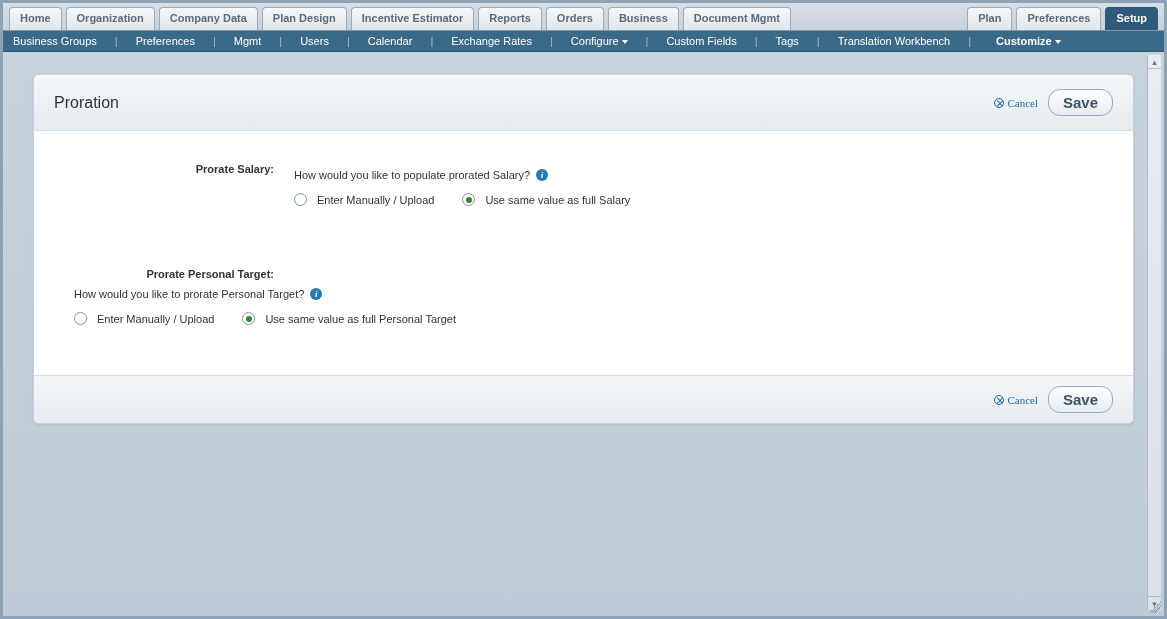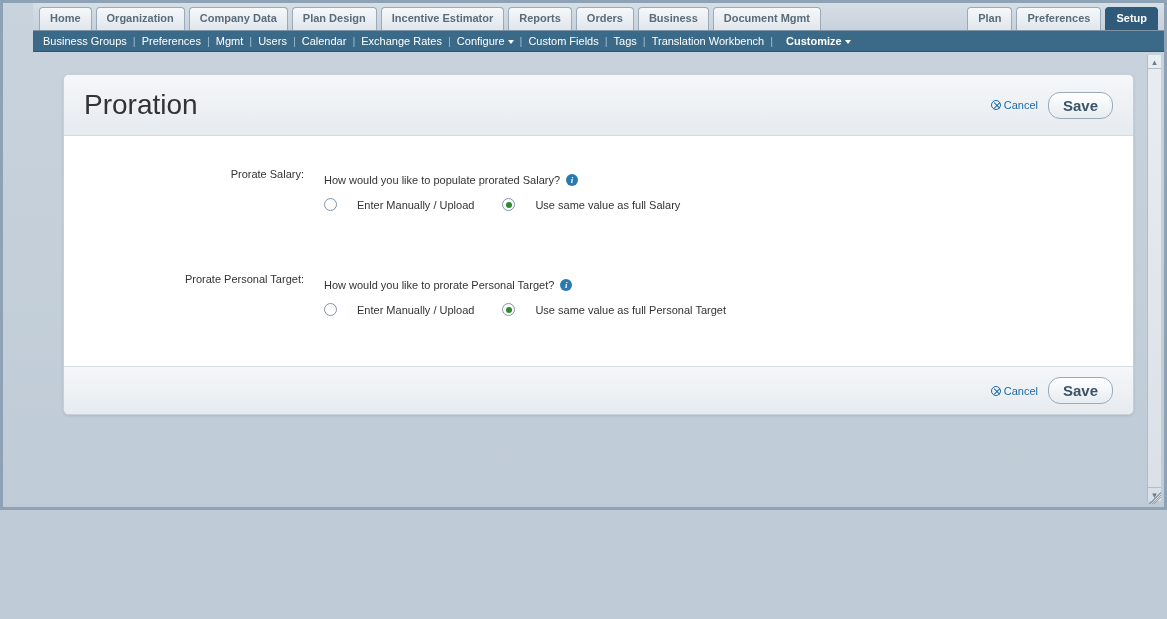--- a/index.html
+++ b/index.html
@@ -9,24 +9,23 @@
     font-size: 11px;
     background: #bfcbd6;
     color: #333;
     width: 1167px;
     height: 619px;
     overflow: hidden;
     position: relative;
   }
   .outer {
     border: 3px solid #8da2b5;
-    height: 510px;
+    height: 619px;
     background: linear-gradient(#c9d3dd,#bfcbd6);
     position: relative;
-    padding-left: 30px;
   }
   
   .tabbar {
     display:flex;
     justify-content:space-between;
     align-items:flex-end;
     padding: 2px 6px 0 6px;
     background: linear-gradient(#d6dee6,#c8d2dc);
     height: 28px;
     border-bottom:1px solid #7f94a7;
@@ -50,21 +49,21 @@
     border-color:#2f5a7a;
   }
   
   .subnav {
     background: #3b6a89;
     color:#fff;
     font-size:11px;
     padding:4px 10px;
     display:flex;
     align-items:center;
-    gap:6px;
+    gap:18px;
     flex-wrap:wrap;
     border-bottom:1px solid #2e5671;
   }
   .subnav a {
     color:#fff;
     text-decoration:none;
     cursor:pointer;
   }
   .subnav a.active { font-weight:bold;margin-left:7px; }
   .subnav .sep { color:#9cbcd1; }
@@ -92,34 +91,35 @@
   }
   .panel-header {
     background: linear-gradient(#f5f7f9,#e6ebf0);
     border-bottom:1px solid #d5dde4;
     padding:14px 20px;
     display:flex;
     align-items:center;
     justify-content:space-between;
   }
   .panel-title {
-    font-size:28px;
+    font-size:16px;
     color:#333;
     font-weight:normal;
     margin:0;
   }
   .actions { display:flex; align-items:center; gap:10px; }
   .cancel-link {
     color:#1d6aa5;
     text-decoration:none;
     font-size:11px;
     cursor:pointer;
     display:flex;
     align-items:center;
     gap:3px;
+    font-family:Liberation Serif, serif;
   }
   .cancel-icon {
     display:inline-block;
     width:10px;height:10px;
     border:1px solid #1d6aa5;
     border-radius:50%;
     position:relative;
   }
   .cancel-icon::before, .cancel-icon::after{
     content:"";
@@ -142,25 +142,25 @@
   }
   .panel-body {
     padding: 30px 40px 50px 40px;
     color:#444;
   }
   .field-row {
     display:flex;
     align-items:flex-start;
     margin-bottom:60px;
   }
-  .field-row:last-child{ margin-bottom:0; }
+  .field-row:last-child{ margin-bottom:0;flex-direction:column; }
   .field-label {
     width:220px;
     text-align:right;
-    font-weight:normal;
+    font-weight:bold;
     color:#333;
     padding-right:20px;
     padding-top:2px;
     font-size:11px;
   }
   .field-content { flex:1; font-size:11px; color:#333; }
   .question-line { margin-bottom:12px; display:flex; align-items:center; gap:6px;margin-top:8px; }
   .info-icon {
     display:inline-flex;
     width:12px;height:12px;
@@ -169,21 +169,21 @@
     border-radius:50%;
     font-size:9px;
     font-weight:bold;
     font-style:italic;
     align-items:center;
     justify-content:center;
     cursor:pointer;
     font-family: Georgia, serif;
   }
   .radio-line { display:flex; gap:28px; align-items:center; }
-  .radio-opt { display:flex; align-items:center; gap:20px; cursor:pointer; }
+  .radio-opt { display:flex; align-items:center; gap:10px; cursor:pointer; }
   .radio {
     width:13px;height:13px;
     border:1px solid #7f94a7;
     border-radius:50%;
     background:#fff;
     display:inline-flex;
     align-items:center;
     justify-content:center;
   }
   .radio.selected::after{

